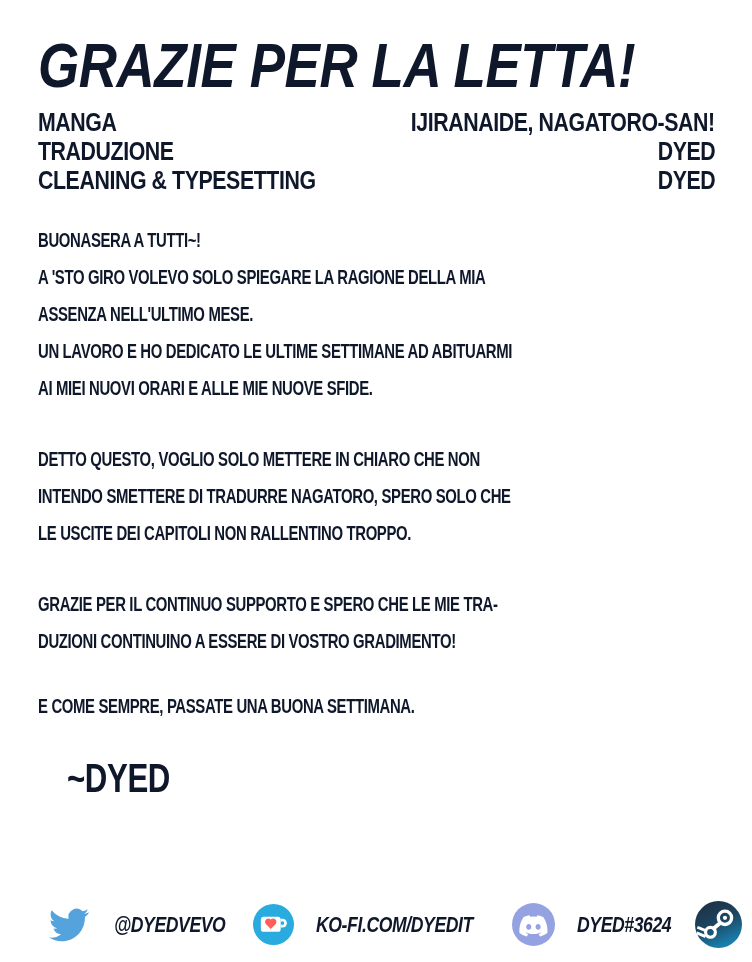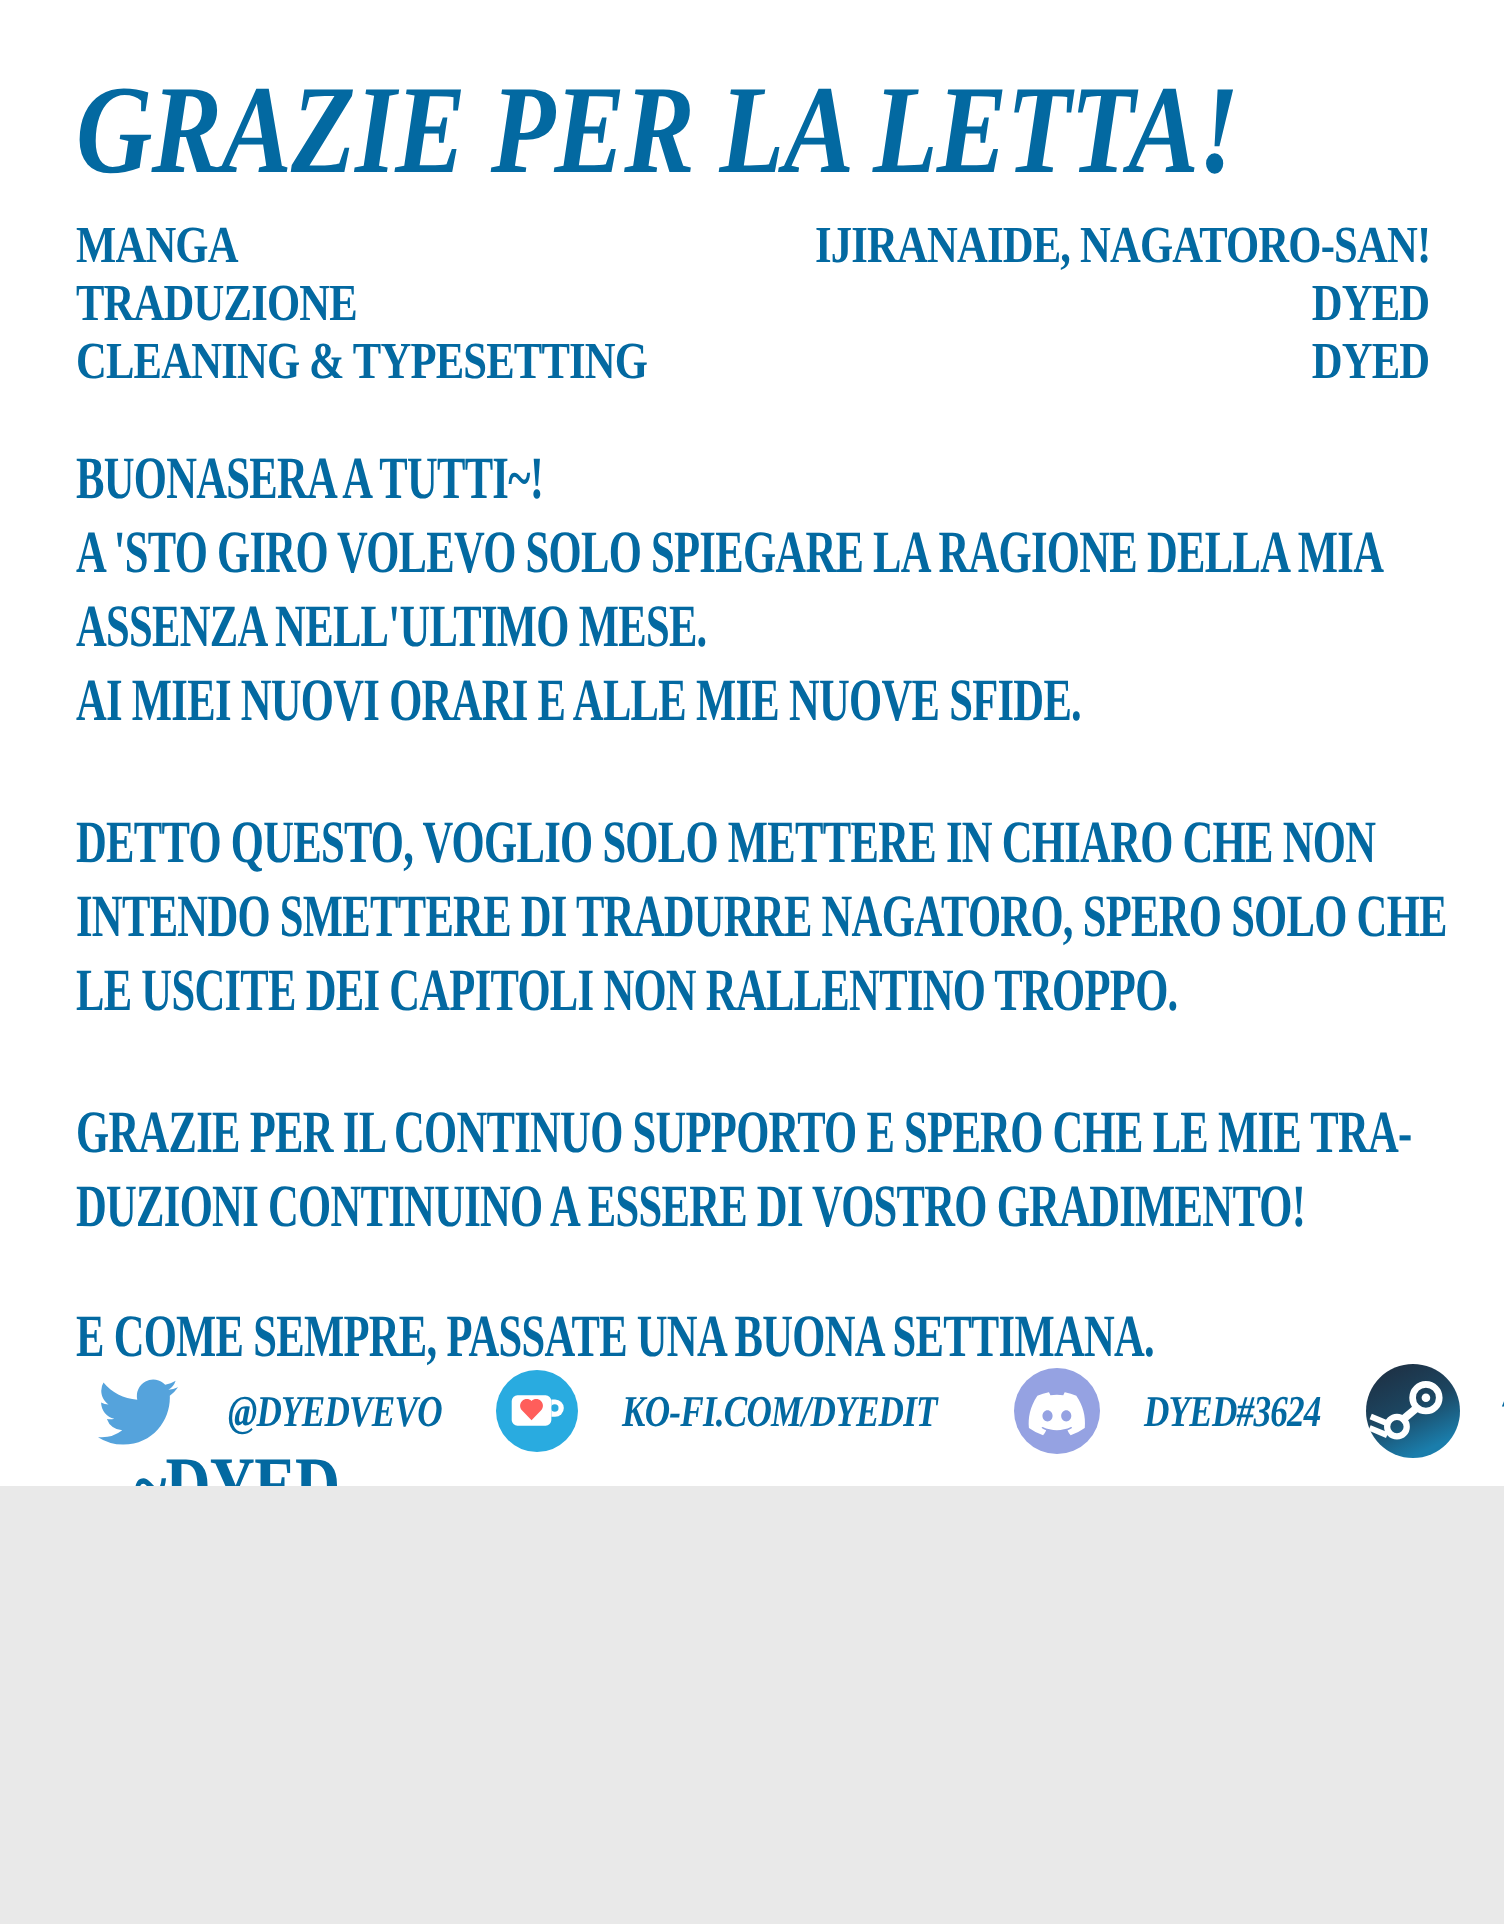--- a/index.html
+++ b/index.html
@@ -1,22 +1,22 @@
 <!DOCTYPE html>
 <html><head>
 <meta charset="utf-8">
 <style>
   html,body{margin:0;padding:0;background:#e9e9e9;}
   .page{
     position:relative;
-    width:752px;height:743px;
+    width:752px;height:962px;
     margin:0 auto;
     background:#ffffff;
-    color:#0369a1;
-    font-family:Liberation Serif, serif;
+    color:#0f172a;
+    font-family:Liberation Sans, sans-serif;
     overflow:hidden;
     box-sizing:border-box;
     padding:28px 37px 0 38px;
   }
   
   .cx{
     display:inline-block;
     white-space:nowrap;
     transform:scaleX(var(--sx,0.78));
     transform-origin:0 50%;
@@ -40,21 +40,21 @@
     font-weight:bold;
     line-height:29px;
     gap:28px;
     --sx:0.82;
   }
   .bodytext{margin-top:26px;}
   .para{margin:0 0 0 0;}
   .para + .para{margin-top:34px;}
   .para.tight{margin-top:28px;}
   .bline{
-    font-size:30px;
+    font-size:21px;
     font-weight:bold;
     line-height:37px;
     --sx:0.71;
   }
   .signature{
     margin-top:32px;
     font-size:40px;
     font-weight:bold;
     --sx:0.78;
   }
@@ -106,20 +106,21 @@
       <span class="cx cx-r">DYED</span>
     </div>
   </div>
 
   <div class="bodytext">
 
     <div class="para">
       <div class="bline"><span class="cx">BUONASERA A TUTTI~!</span></div>
       <div class="bline"><span class="cx">A 'STO GIRO VOLEVO SOLO SPIEGARE LA RAGIONE DELLA MIA</span></div>
       <div class="bline"><span class="cx">ASSENZA NELL'ULTIMO MESE.</span></div>
+      <div class="bline"><span class="cx">UN LAVORO E HO DEDICATO LE ULTIME SETTIMANE AD ABITUARMI</span></div>
       <div class="bline"><span class="cx">AI MIEI NUOVI ORARI E ALLE MIE NUOVE SFIDE.</span></div>
     </div>
 
     <div class="para">
       <div class="bline"><span class="cx">DETTO QUESTO, VOGLIO SOLO METTERE IN CHIARO CHE NON</span></div>
       <div class="bline"><span class="cx">INTENDO SMETTERE DI TRADURRE NAGATORO, SPERO SOLO CHE</span></div>
       <div class="bline"><span class="cx">LE USCITE DEI CAPITOLI NON RALLENTINO TROPPO.</span></div>
     </div>
 
     <div class="para">

